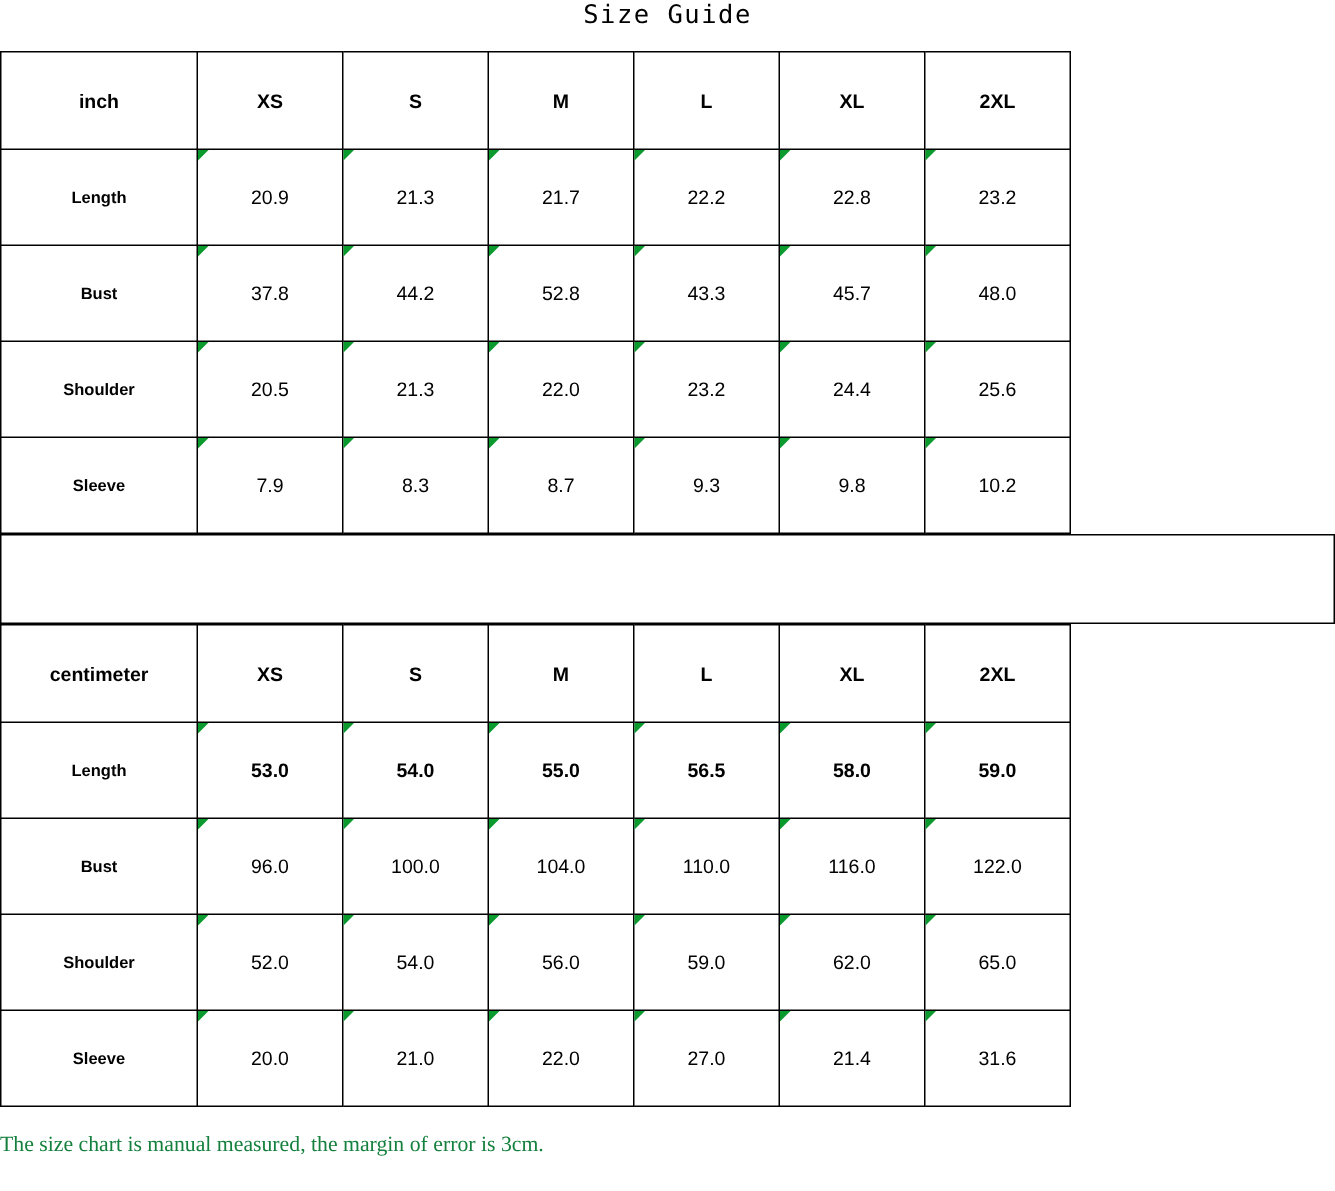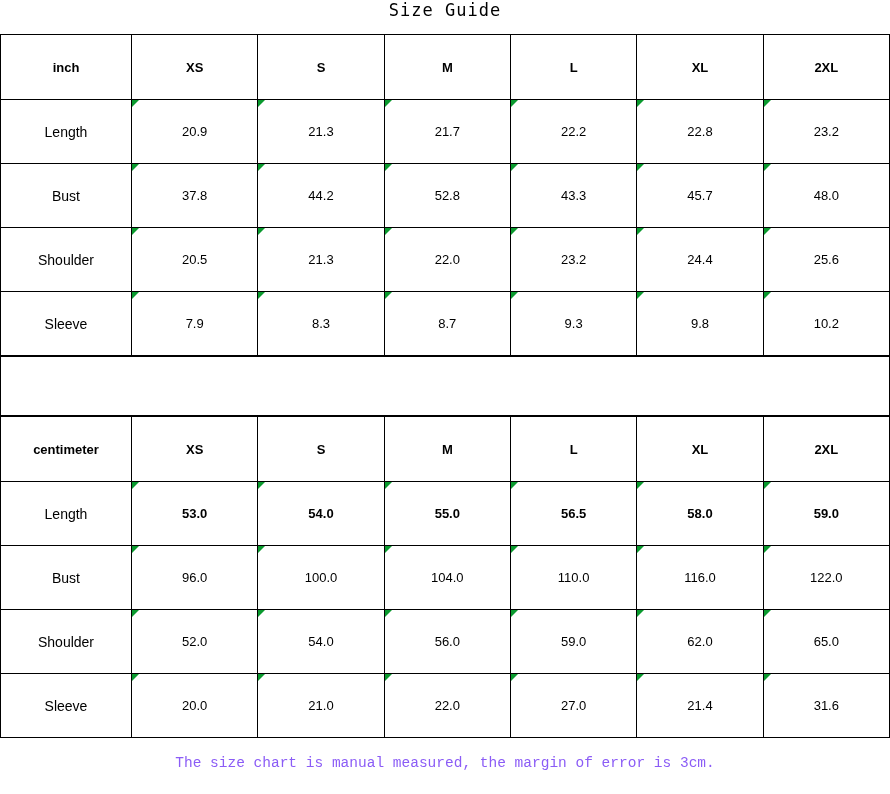--- a/index.html
+++ b/index.html
@@ -22,35 +22,35 @@
   }
   .title {
     text-align: center;
     font-family: "DejaVu Sans Mono", monospace;
     font-size: 17px;
     letter-spacing: 1px;
     color: #000;
     padding-bottom: 14px;
   }
   table.size-table {
-    width: 890px;
+    width: 714px;
     border-collapse: collapse;
     table-layout: fixed;
   }
   table.size-table td {
     border: 1px solid #000000;
     height: 61px;
     text-align: center;
     vertical-align: middle;
     font-size: 13px;
     position: relative;
   }
   table.size-table td.label-cell {
-    font-weight: normal;
-    font-size: 14px;
+    font-weight: bold;
+    font-size: 11px;
     width: 128px;
   }
   table.size-table td.unit-cell {
     font-weight: bold;
     font-size: 13.5px;
     width: 128px;
   }
   table.size-table tr.head-row td {
     height: 62px;
     font-weight: bold;
@@ -75,25 +75,25 @@
     width: 890px;
     height: 60px;
     border-left: 1px solid #000;
     border-right: 1px solid #000;
     border-top: 1px solid #000;
     border-bottom: 1px solid #000;
     box-sizing: border-box;
     background: #fff;
   }
   .footnote {
-    text-align: center;
-    font-family: Liberation Mono, monospace;
+    text-align: left;
+    font-family: Liberation Serif, serif;
     font-size: 14.5px;
     padding-top: 17px;
-    color: #8b5cf6;
+    color: #15803d;
   }
   .bold-val {
     font-weight: bold;
   }
 </style>
 </head>
 <body>
 
 <div class="page">
 

